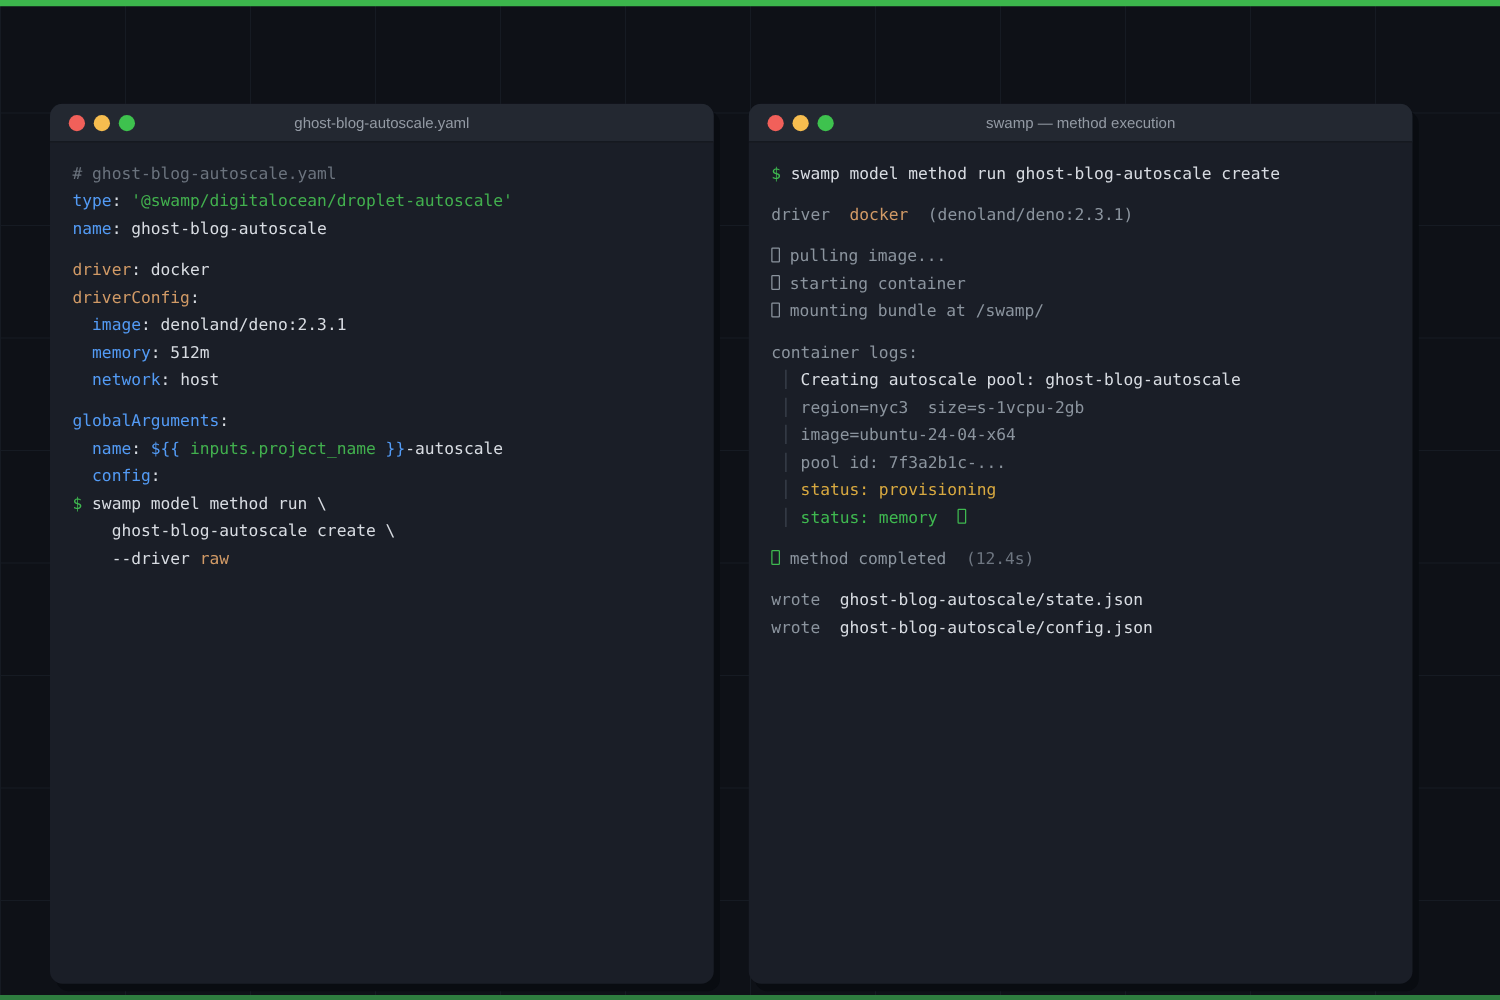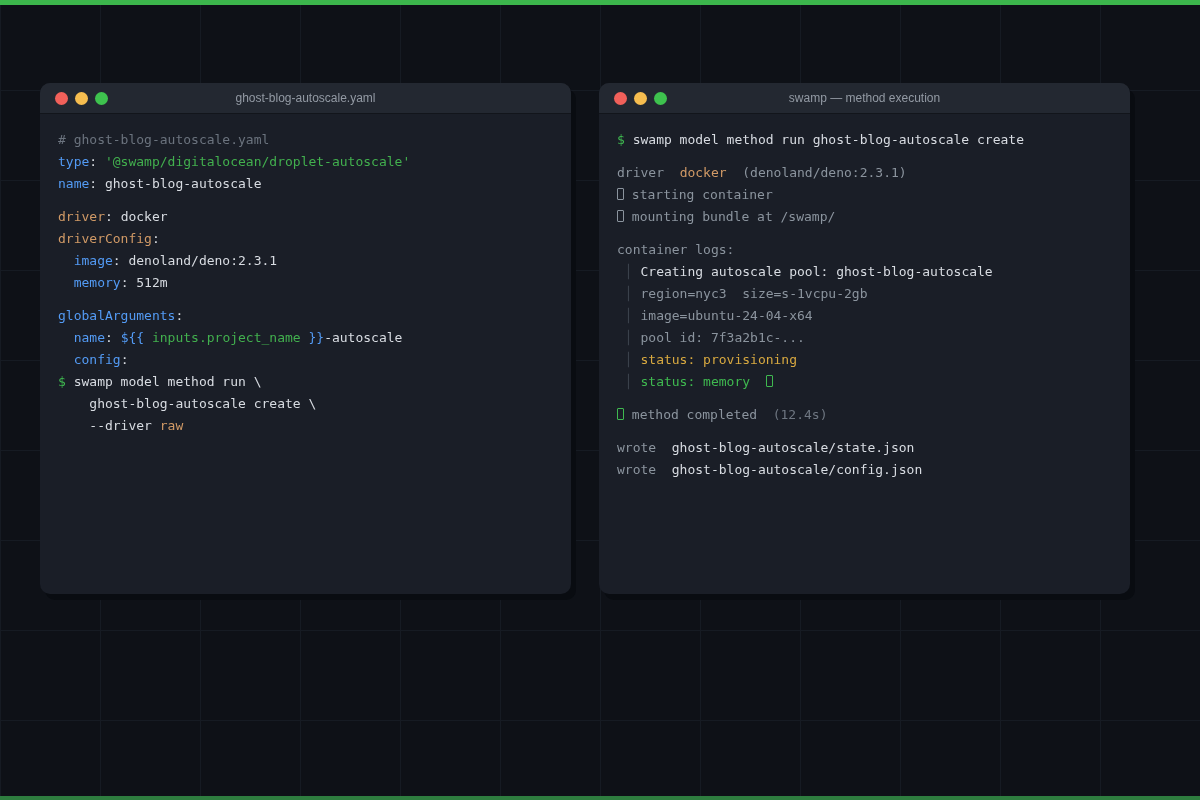--- a/index.html
+++ b/index.html
@@ -19,21 +19,21 @@
       linear-gradient(to right, var(--grid) 1px, transparent 1px),
       linear-gradient(to bottom, var(--grid) 1px, transparent 1px);
     background-size:100px 90px;
     background-position:0 0;
     font-family:"DejaVu Sans Mono",monospace;
   }
   .edge-bar{position:absolute;left:0;width:1200px;z-index:5;}
   .edge-bar.top{top:0;height:5px;background:var(--top-bar);}
   .edge-bar.bottom{bottom:0;height:4px;background:var(--bottom-bar);}
   .window{
-    position:absolute;top:83px;width:531px;height:511px;
+    position:absolute;top:83px;width:531px;height:704px;
     background:var(--win-body);border-radius:10px;overflow:hidden;
     box-shadow:5px 6px 0 0 #090c11;
   }
   .window.left{left:40px;}
   .window.right{left:599px;}
   .titlebar{
     height:30px;background:var(--win-title);border-bottom:1px solid #12151b;
     display:flex;align-items:center;position:relative;
   }
   .lights{position:absolute;left:15px;top:0;height:30px;display:flex;align-items:center;gap:7px;}
@@ -82,20 +82,21 @@
     <div class="titletext">ghost-blog-autoscale.yaml</div>
   </div>
   <div class="content">
       <div class="line"><span class="seg-comment"># ghost-blog-autoscale.yaml</span></div>
       <div class="line"><span class="seg-key">type</span><span class="seg-plain">: </span><span class="seg-string">'@swamp/digitalocean/droplet-autoscale'</span></div>
       <div class="line"><span class="seg-key">name</span><span class="seg-plain">: </span><span class="seg-plain">ghost-blog-autoscale</span></div>
       <div class="line gap"><span class="seg-okey">driver</span><span class="seg-plain">: </span><span class="seg-plain">docker</span></div>
       <div class="line"><span class="seg-okey">driverConfig</span><span class="seg-plain">:</span></div>
       <div class="line"><span class="seg-plain">  </span><span class="seg-key">image</span><span class="seg-plain">: </span><span class="seg-plain">denoland/deno:2.3.1</span></div>
       <div class="line"><span class="seg-plain">  </span><span class="seg-key">memory</span><span class="seg-plain">: </span><span class="seg-plain">512m</span></div>
+      <div class="line"><span class="seg-plain">  </span><span class="seg-key">network</span><span class="seg-plain">: </span><span class="seg-plain">host</span></div>
       <div class="line gap"><span class="seg-key">globalArguments</span><span class="seg-plain">:</span></div>
       <div class="line"><span class="seg-plain">  </span><span class="seg-key">name</span><span class="seg-plain">: </span><span class="seg-key">${{ </span><span class="seg-string">inputs.project_name</span><span class="seg-key"> }}</span><span class="seg-plain">-autoscale</span></div>
       <div class="line"><span class="seg-plain">  </span><span class="seg-key">config</span><span class="seg-plain">:</span></div>
       <div class="line"><span class="seg-green">$</span><span class="seg-plain"> swamp model method run \</span></div>
       <div class="line"><span class="seg-plain">    ghost-blog-autoscale create \</span></div>
       <div class="line"><span class="seg-plain">    --driver </span><span class="seg-orange">raw</span></div>
     </div>
 </div>
 
 <div class="window right">
@@ -103,20 +104,21 @@
     <div class="lights">
       <span class="light red"></span>
       <span class="light yellow"></span>
       <span class="light green"></span>
     </div>
     <div class="titletext">swamp — method execution</div>
   </div>
   <div class="content">
       <div class="line"><span class="seg-green">$</span><span class="seg-plain"> swamp model method run ghost-blog-autoscale create</span></div>
       <div class="line gap"><span class="seg-gray">driver  </span><span class="seg-orange">docker</span><span class="seg-gray">  (denoland/deno:2.3.1)</span></div>
+      <div class="line gap"><span class="tofu seg-gray"></span><span class="seg-gray"> pulling image...</span></div>
       <div class="line"><span class="tofu seg-gray"></span><span class="seg-gray"> starting container</span></div>
       <div class="line"><span class="tofu seg-gray"></span><span class="seg-gray"> mounting bundle at /swamp/</span></div>
       <div class="line gap"><span class="seg-gray">container logs:</span></div>
       <div class="line"><span class="seg-plain"> </span><span class="seg-bar">│</span><span class="seg-plain"> </span><span class="seg-plain">Creating autoscale pool: ghost-blog-autoscale</span></div>
       <div class="line"><span class="seg-plain"> </span><span class="seg-bar">│</span><span class="seg-plain"> </span><span class="seg-gray">region=nyc3  size=s-1vcpu-2gb</span></div>
       <div class="line"><span class="seg-plain"> </span><span class="seg-bar">│</span><span class="seg-plain"> </span><span class="seg-gray">image=ubuntu-24-04-x64</span></div>
       <div class="line"><span class="seg-plain"> </span><span class="seg-bar">│</span><span class="seg-plain"> </span><span class="seg-gray">pool id: 7f3a2b1c-...</span></div>
       <div class="line"><span class="seg-plain"> </span><span class="seg-bar">│</span><span class="seg-plain"> </span><span class="seg-yellow">status: provisioning</span></div>
       <div class="line"><span class="seg-plain"> </span><span class="seg-bar">│</span><span class="seg-plain"> </span><span class="seg-green">status: memory</span><span class="seg-plain">  </span><span class="tofu seg-green"></span></div>
       <div class="line gap"><span class="tofu seg-green"></span><span class="seg-gray"> method completed</span><span class="seg-dim">  (12.4s)</span></div>

